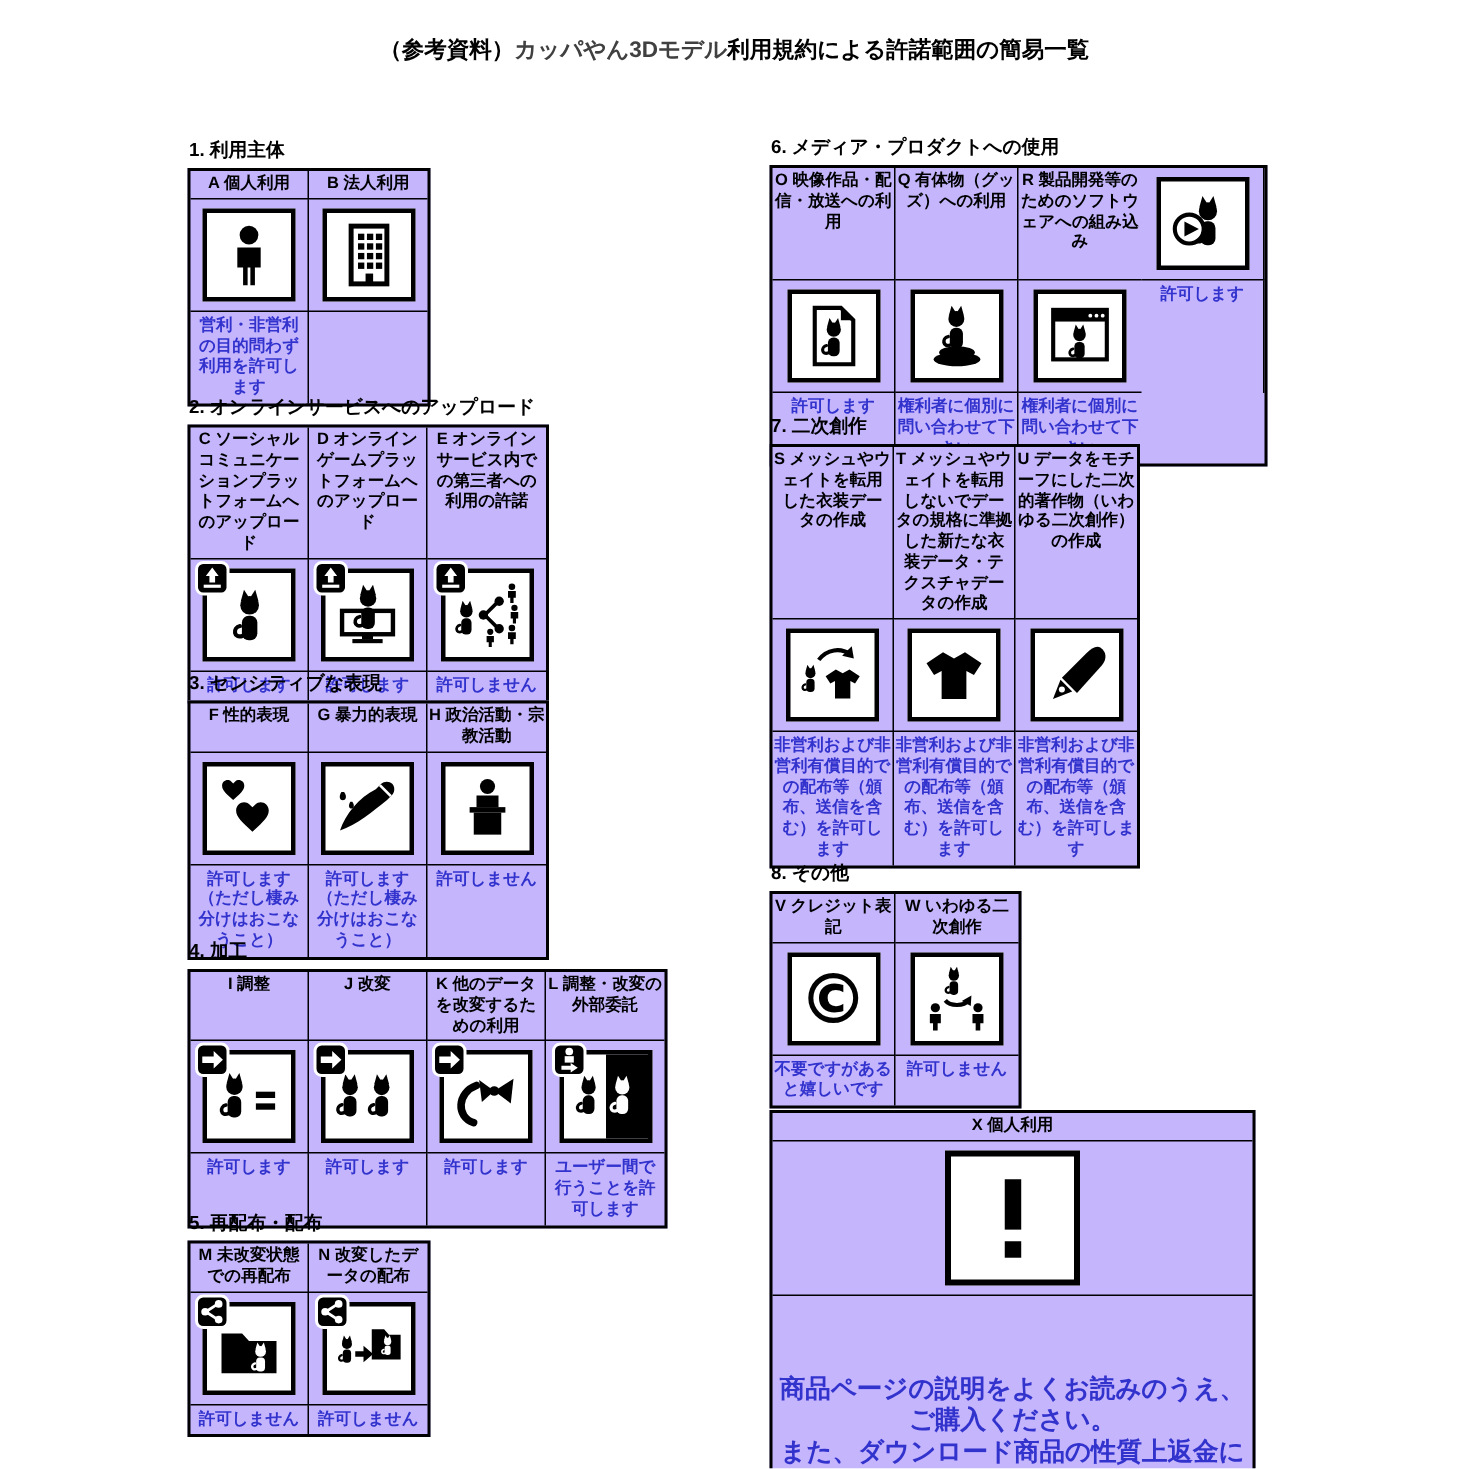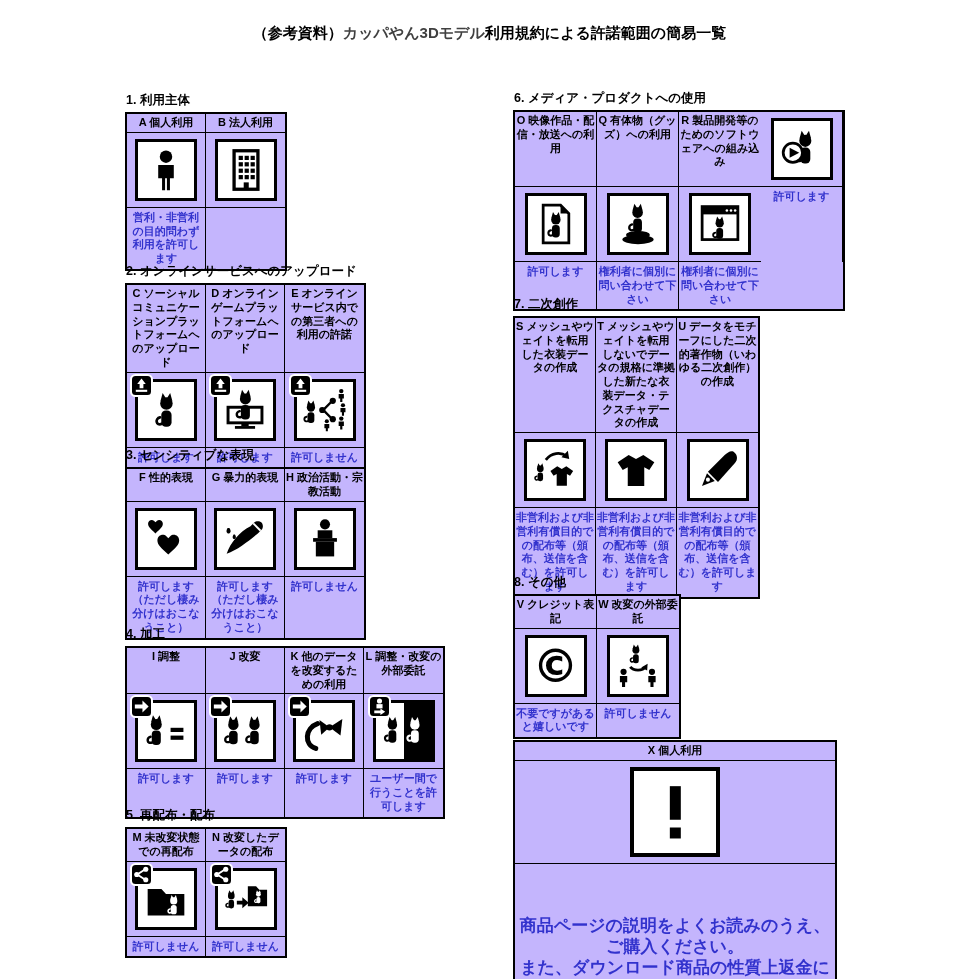--- a/index.html
+++ b/index.html
@@ -384,21 +384,21 @@
         </svg>
       </div>
     </div>
     <div class="cell sts">許可します</div>
     <div class="cell sts">許可します</div>
     <div class="cell sts">権利者に個別に問い合わせて下さい</div>
     <div class="cell sts lc">権利者に個別に問い合わせて下さい</div>
   </div>
 </div>
 
-<div class="section" style="left:513px;top:296px">
+<div class="section" style="left:513px;top:276px">
   <div class="sec-h">7. 二次創作</div>
   <div class="tbl c3w">
     <div class="cell hd">S メッシュやウェイトを転用した衣装データの作成</div>
     <div class="cell hd">T メッシュやウェイトを転用しないでデータの規格に準拠した新たな衣装データ・テクスチャデータの作成</div>
     <div class="cell hd lc">U データをモチーフにした二次的著作物（いわゆる二次創作）の作成</div>
     <div class="cell ic">
       <div class="icon-sq">
         <svg class="main" width="44" height="44" viewBox="0 0 48 48">
           <use href="#cat" transform="translate(1,16) scale(0.58)"></use>
           <path d="M14 13 C20 5 30 4 37 9" fill="none" stroke="#000" stroke-width="3"></path>
@@ -426,21 +426,21 @@
     <div class="cell sts">非営利および非営利有償目的での配布等（頒布、送信を含む）を許可します</div>
     <div class="cell sts">非営利および非営利有償目的での配布等（頒布、送信を含む）を許可します</div>
     <div class="cell sts lc">非営利および非営利有償目的での配布等（頒布、送信を含む）を許可します</div>
   </div>
 </div>
 
 <div class="section" style="left:513px;top:574px">
   <div class="sec-h">8. その他</div>
   <div class="tbl c2w">
     <div class="cell hd">V クレジット表記</div>
-    <div class="cell hd lc">W 改変の外部委託</div>
+    <div class="cell hd lc">W いわゆる二次創作</div>
     <div class="cell ic">
       <div class="icon-sq">
         <span class="cg">©</span>
       </div>
     </div>
     <div class="cell ic lc">
       <div class="icon-sq">
         <svg class="main" width="44" height="44" viewBox="0 0 48 48">
           <use href="#cat" transform="translate(14.5,0) scale(0.6)"></use>
           <path d="M15.5 25 C19 29.5 29 29.5 32.5 25" fill="none" stroke="#000" stroke-width="3"></path>

